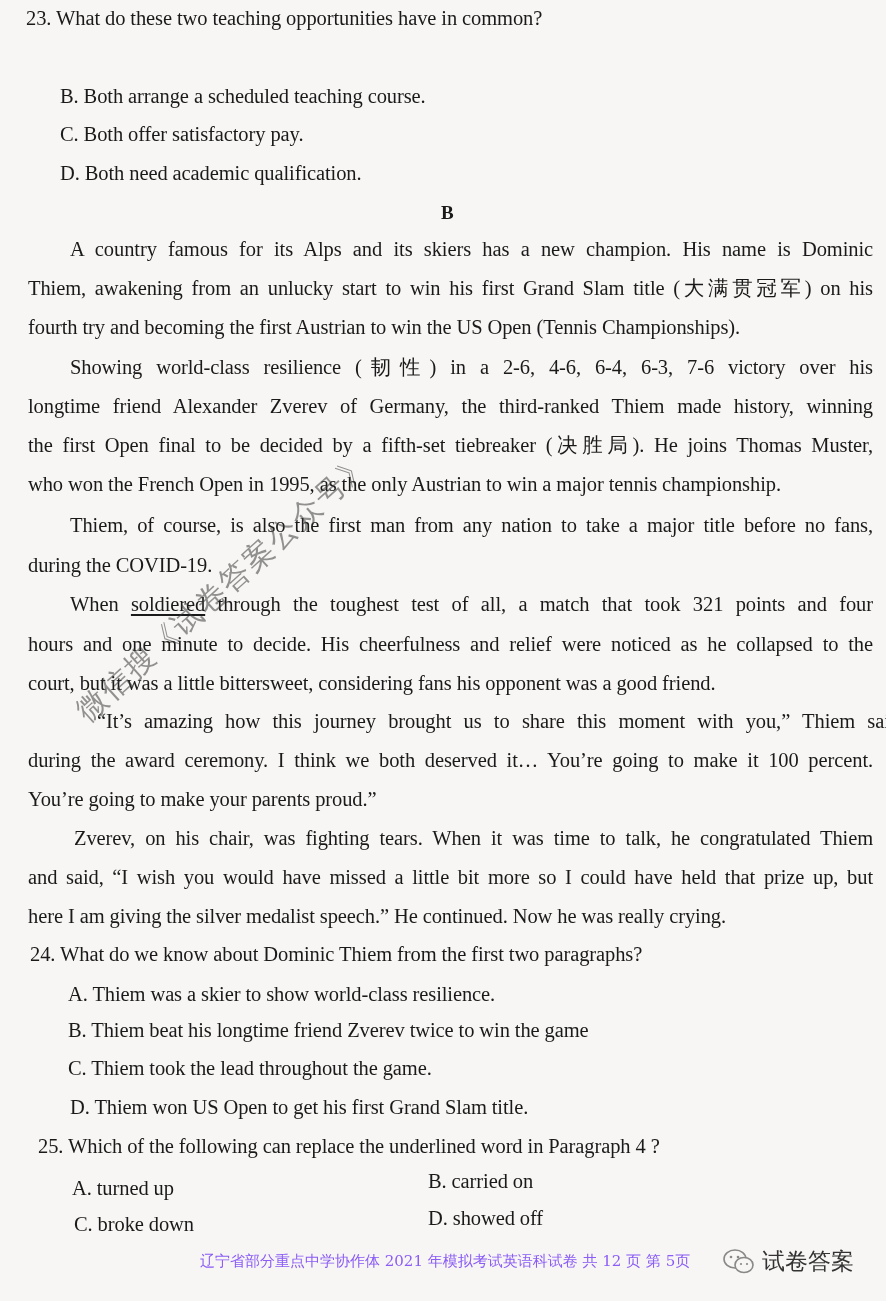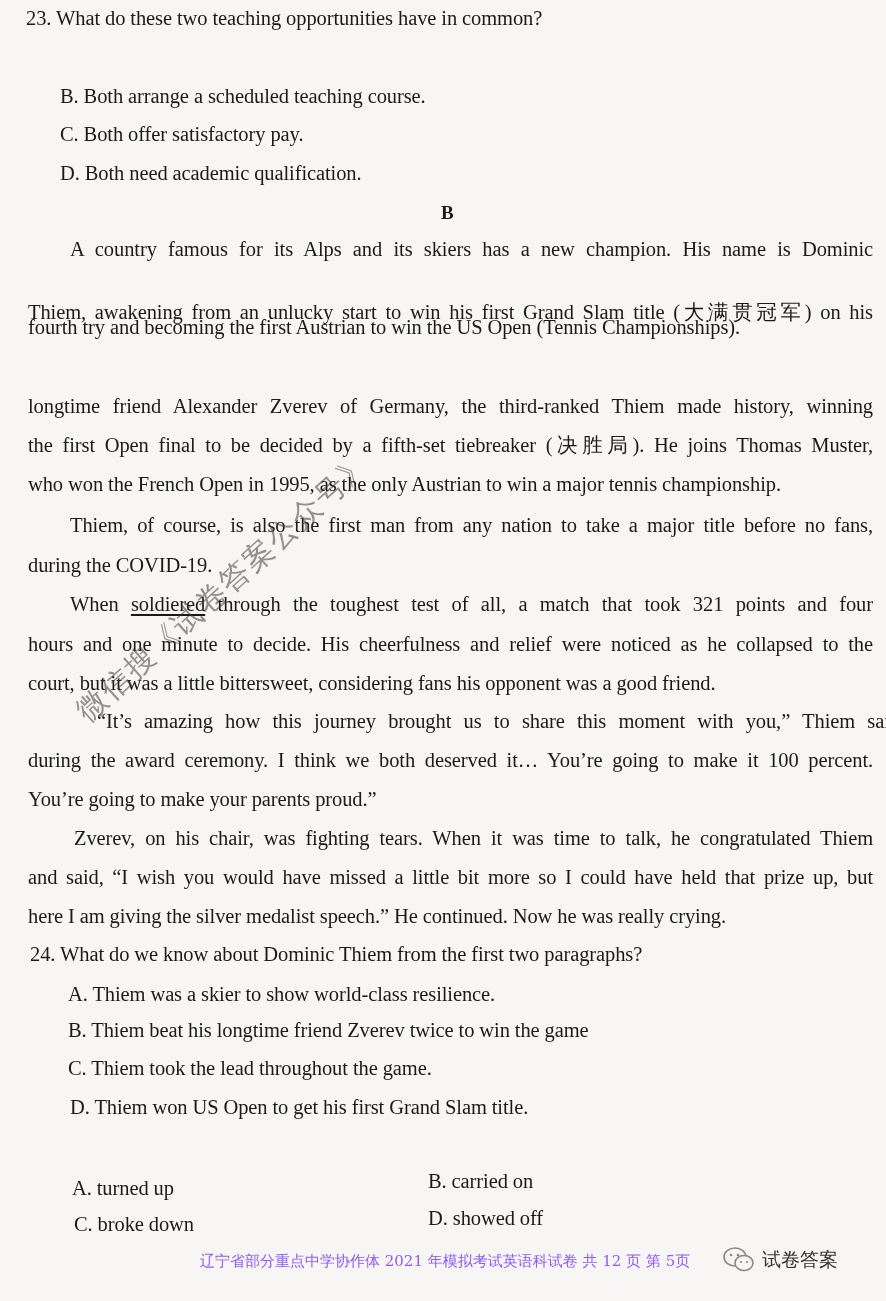--- a/index.html
+++ b/index.html
@@ -26,40 +26,41 @@
     white-space: nowrap; letter-spacing: 2px;
   }
   .footer {
     position: absolute; top: 1252px; left: 200px;
     font-size: 15px; color: #8b5cf6; white-space: nowrap;
     font-family: "DejaVu Serif", serif;
   }
   .brand {
     position: absolute; top: 1246px; left: 722px;
     display: flex; align-items: center; gap: 6px;
-    font-family: "DejaVu Sans", sans-serif; font-size: 19px; color: #333;
+    font-family: "DejaVu Sans", sans-serif; font-size: 23px; color: #333;
   }
   .wechat-icon { width: 34px; height: 28px; }
 </style>
 </head>
 <body>
 
 <div class="page">
 
   <div class="line" style="left:26px;top:5px;">23. What do these two teaching opportunities have in common?</div>
   <div class="line" style="left:60px;top:83px;">B. Both arrange a scheduled teaching course.</div>
   <div class="line" style="left:60px;top:121px;">C. Both offer satisfactory pay.</div>
   <div class="line" style="left:60px;top:160px;">D. Both need academic qualification.</div>
 
   <div class="line section" style="left:441px;top:200px;">B</div>
 
   <div class="line justify" style="left:70px;top:236px;width:803px;">A country famous for its Alps and its skiers has a new champion. His name is Dominic</div>
-  <div class="line justify" style="left:28px;top:275px;width:845px;margin-top:24px;">Thiem, awakening from an unlucky start to win his first Grand Slam title (大满贯冠军) on his</div>
+  <div class="line justify" style="left:28px;top:275px;width:845px;">Thiem, awakening from an unlucky start to win his first Grand Slam title (大满贯冠军) on his</div>
   <div class="line" style="left:28px;top:314px;">fourth try and becoming the first Austrian to win the US Open (Tennis Championships).</div>
 
+  <div class="line justify" style="left:70px;top:354px;width:803px;">Showing world-class resilience (韧性) in a 2-6, 4-6, 6-4, 6-3, 7-6 victory over his</div>
   <div class="line justify" style="left:28px;top:432px;width:845px;">the first Open final to be decided by a fifth-set tiebreaker (决胜局). He joins Thomas Muster,</div>
   <div class="line justify" style="left:28px;top:393px;width:845px;">longtime friend Alexander Zverev of Germany, the third-ranked Thiem made history, winning</div>
   <div class="line" style="left:28px;top:471px;">who won the French Open in 1995, as the only Austrian to win a major tennis championship.</div>
 
   <div class="line justify" style="left:70px;top:512px;width:803px;">Thiem, of course, is also the first man from any nation to take a major title before no fans,</div>
   <div class="line" style="left:28px;top:552px;">during the COVID-19.</div>
 
   <div class="line justify" style="left:70px;top:591px;width:803px;"><span>When </span><span class="u">soldiered</span><span> through the toughest test of all, a match that took 321 points and four</span></div>
   <div class="line justify" style="left:28px;top:631px;width:845px;">hours and one minute to decide. His cheerfulness and relief were noticed as he collapsed to the</div>
   <div class="line" style="left:28px;top:670px;">court, but it was a little bittersweet, considering fans his opponent was a good friend.</div>
@@ -71,20 +72,21 @@
   <div class="line justify" style="left:74px;top:825px;width:799px;">Zverev, on his chair, was fighting tears. When it was time to talk, he congratulated Thiem</div>
   <div class="line justify" style="left:28px;top:864px;width:845px;">and said, “I wish you would have missed a little bit more so I could have held that prize up, but</div>
   <div class="line" style="left:28px;top:903px;">here I am giving the silver medalist speech.” He continued. Now he was really crying.</div>
 
   <div class="line" style="left:30px;top:941px;">24. What do we know about Dominic Thiem from the first two paragraphs?</div>
   <div class="line" style="left:68px;top:981px;">A. Thiem was a skier to show world-class resilience.</div>
   <div class="line" style="left:68px;top:1017px;">B. Thiem beat his longtime friend Zverev twice to win the game</div>
   <div class="line" style="left:68px;top:1055px;">C. Thiem took the lead throughout the game.</div>
   <div class="line" style="left:70px;top:1094px;">D. Thiem won US Open to get his first Grand Slam title.</div>
 
+  <div class="line" style="left:38px;top:1133px;">25. Which of the following can replace the underlined word in Paragraph 4 ?</div>
   <div class="line" style="left:72px;top:1175px;">A. turned up</div>
   <div class="line" style="left:428px;top:1168px;">B. carried on</div>
   <div class="line" style="left:74px;top:1211px;">C. broke down</div>
   <div class="line" style="left:428px;top:1205px;">D. showed off</div>
 
   <div class="watermark">微信搜《试卷答案公众号》</div>
 
   <div class="footer">辽宁省部分重点中学协作体 2021 年模拟考试英语科试卷   共 12 页  第 5页</div>
   <div class="brand">
     <svg class="wechat-icon" viewBox="0 0 34 28">

